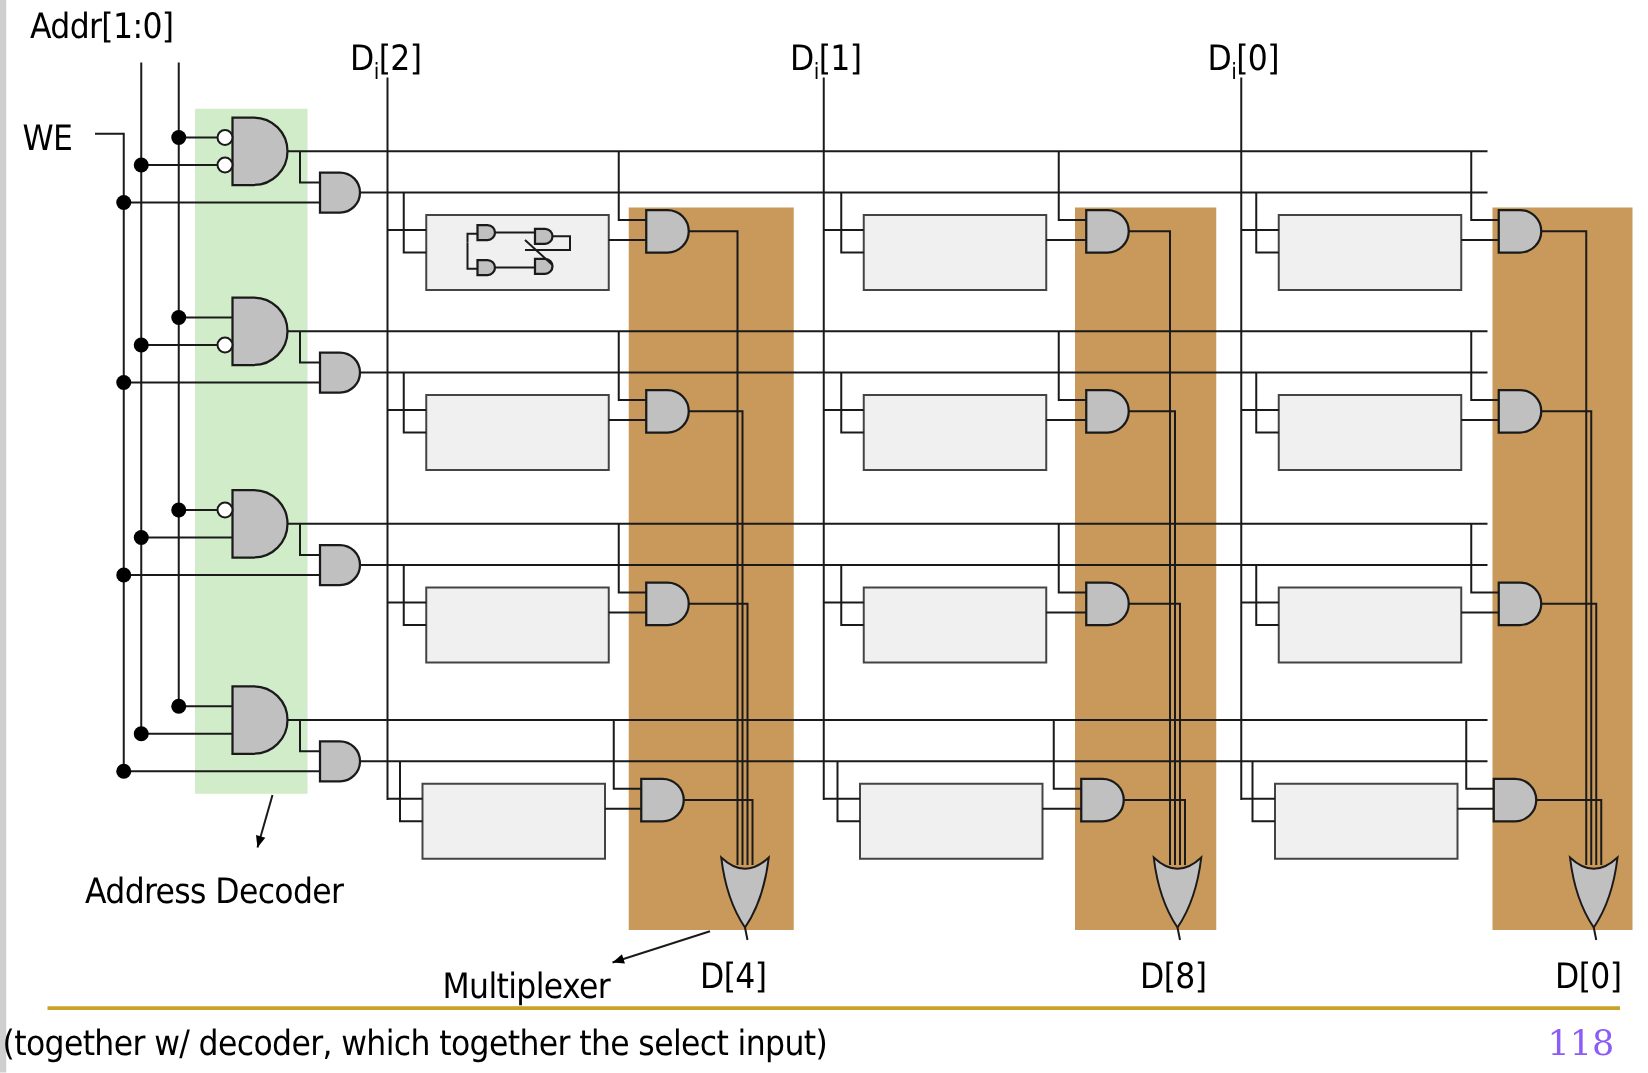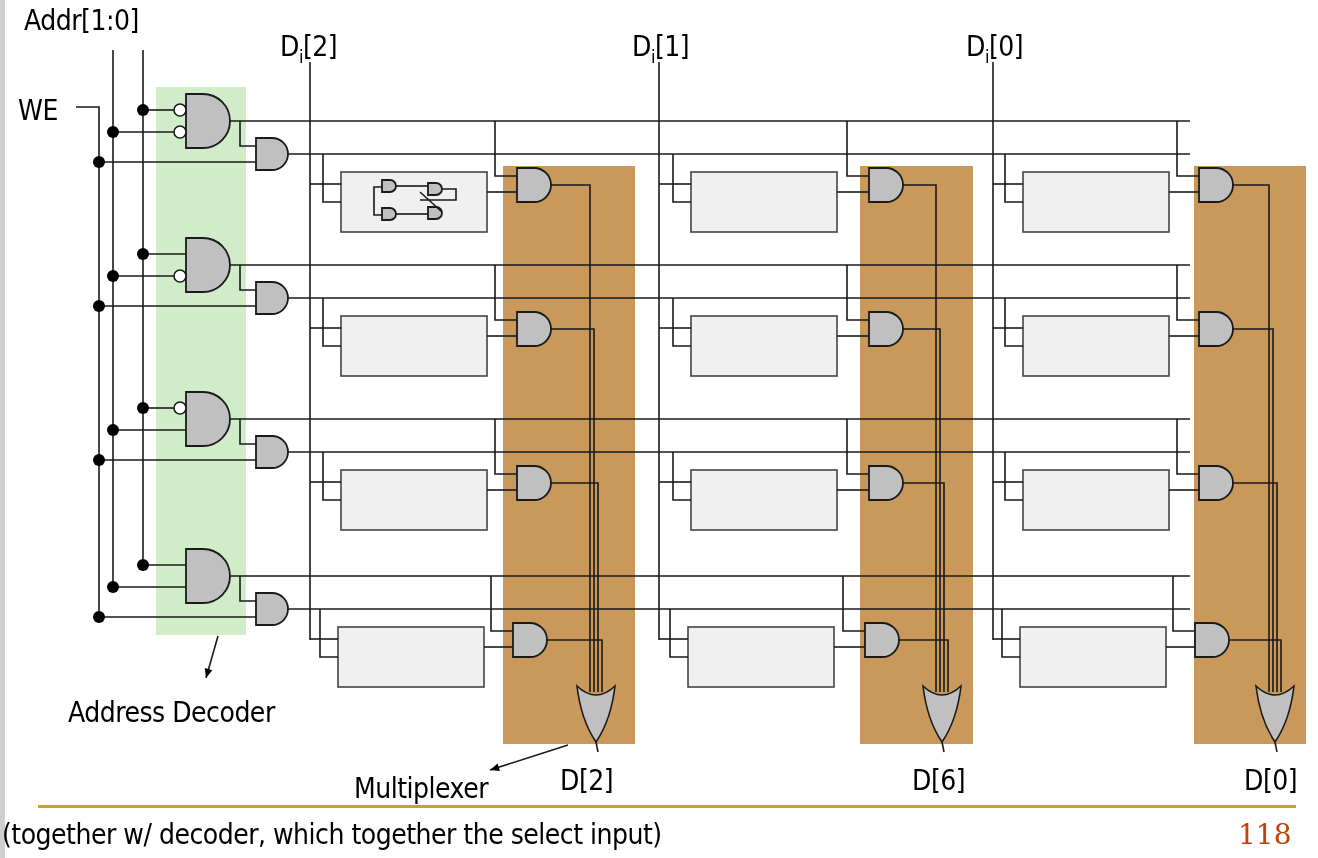--- a/index.html
+++ b/index.html
@@ -2,21 +2,21 @@
 <html><head>
 <meta charset="utf-8">
 <style>
   html, body { margin:0; padding:0; background:#ffffff; }
   body { width:1318px; height:858px; position:relative; overflow:hidden; font-family:"DejaVu Sans", sans-serif; }
   #left-bar { position:absolute; left:0; top:0; width:5px; height:858px; background:#cfcfcf; }
   svg#diagram { position:absolute; left:0; top:0; }
   .lbl { position:absolute; color:#000; font-family:"DejaVu Sans", sans-serif; white-space:nowrap; font-stretch:condensed; }
   .big { font-size:28px; letter-spacing:-0.5px; }
   .sub { font-size:18px; vertical-align:-7px; }
-  #page-number { position:absolute; left:1238px; top:818px; font-family:"DejaVu Serif", serif; font-size:28px; color:#c2410c; }
+  #page-number { position:absolute; left:1238px; top:818px; font-family:"DejaVu Serif", serif; font-size:28px; color:#8b5cf6; }
   #footer-rule { position:absolute; left:38px; top:805px; width:1258px; height:3px; background:#c9a227; }
 </style>
 </head>
 <body>
 
 <div id="left-bar"></div>
 
 <svg id="diagram" width="1318" height="858" xmlns="http://www.w3.org/2000/svg">
     <rect x="156" y="87" width="90" height="548" fill="#d1ecc9"></rect>
     <rect x="503" y="166" width="132" height="578" fill="#c8995a"></rect>
@@ -182,22 +182,22 @@
     <path d="M490,770 L497.58252317584083,763.4803878728994 L499.95967824006664,770.897111673284 Z" fill="#000"></path>
   </svg>
 
 <div class="lbl big" style="left:24px;top:4px;text-align:right;">Addr[1:0]</div>
 <div class="lbl big" style="left:18px;top:94px;">WE</div>
 
 <div class="lbl big" style="left:280px;top:30px;"><span>D</span><span class="sub">i</span><span>[2]</span></div>
 <div class="lbl big" style="left:632px;top:30px;"><span>D</span><span class="sub">i</span><span>[1]</span></div>
 <div class="lbl big" style="left:966px;top:30px;"><span>D</span><span class="sub">i</span><span>[0]</span></div>
 
-<div class="lbl big" style="left:560px;top:764px;">D[2]</div>
-<div class="lbl big" style="left:912px;top:764px;">D[6]</div>
+<div class="lbl big" style="left:560px;top:764px;">D[4]</div>
+<div class="lbl big" style="left:912px;top:764px;">D[8]</div>
 <div class="lbl big" style="left:1244px;top:764px;">D[0]</div>
 
 <div class="lbl big" style="left:68px;top:696px;text-align:right;">Address Decoder</div>
 <div class="lbl big" style="left:354px;top:772px;">Multiplexer</div>
 
 <div id="footer-rule"></div>
 <div class="lbl big" style="left:2px;top:818px;">(together w/ decoder, which together the select input)</div>
 <div id="page-number">118</div>
 
 </body></html>

